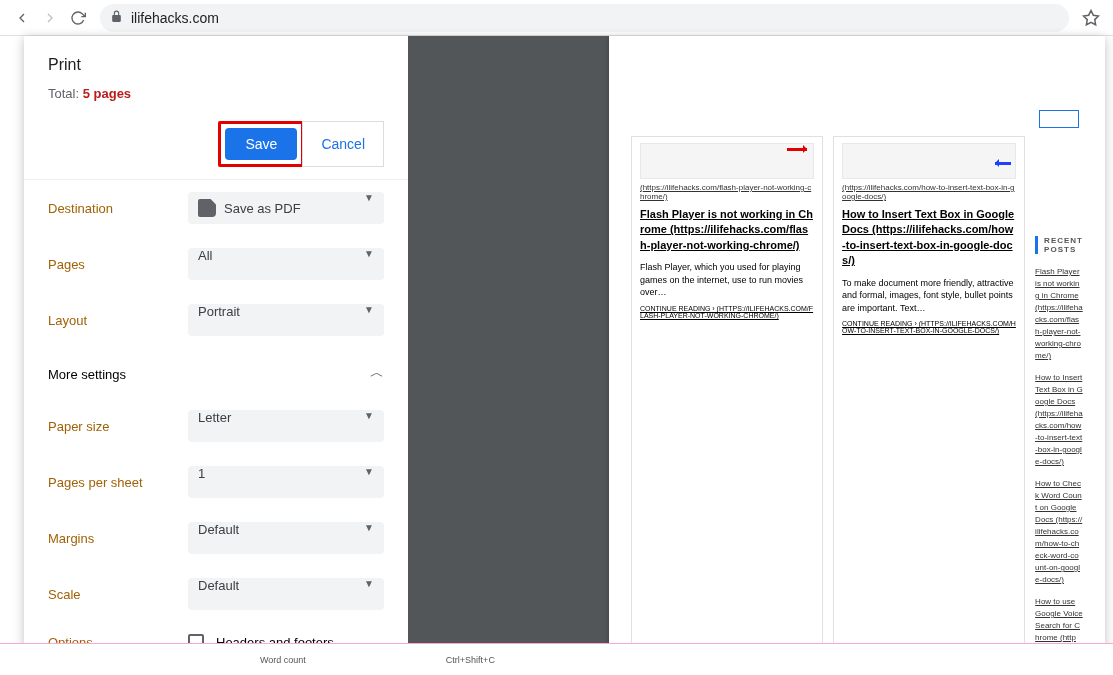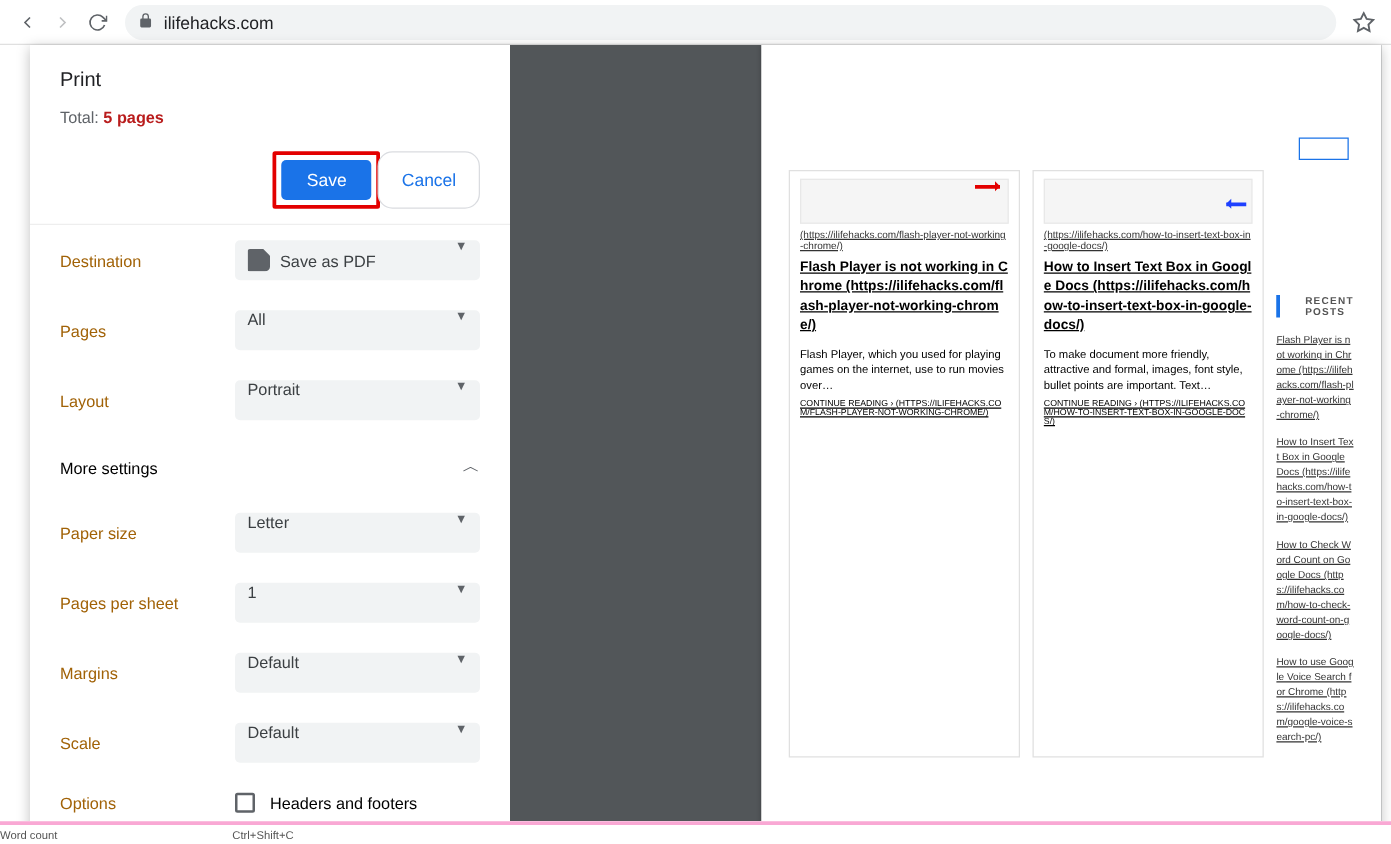--- a/index.html
+++ b/index.html
@@ -14,21 +14,21 @@
 
   
   .dialog { position:absolute; top:36px; left:24px; right:8px; bottom:8px; background:#fff; box-shadow:0 2px 10px rgba(0,0,0,0.25); display:flex; }
   .panel { width:384px; background:#fff; display:flex; flex-direction:column; }
   .panel-head { padding:20px 24px 12px; }
   .panel-title { font-size:16px; color:#202124; margin-bottom:12px; }
   .panel-sub { font-size:13px; color:#5f6368; }
   .panel-sub b { color:#b91c1c; }
   .panel-actions { display:flex; justify-content:flex-end; padding:8px 24px 12px; }
   .btn-primary { background:#1a73e8; color:#fff; border:none; padding:8px 20px; border-radius:4px; font-size:14px; font-weight:500; cursor:pointer; }
-  .btn-secondary { background:#fff; color:#1a73e8; border:1px solid #dadce0; padding:8px 18px; border-radius:12px; font-size:14px; cursor:pointer; }
+  .btn-secondary { background:#fff; color:#1a73e8; border:1px solid #dadce0; padding:8px 18px; border-radius:0; font-size:14px; cursor:pointer; }
   .highlight { border:3px solid #e30000; padding:4px; border-radius:2px; margin-right:-2px; }
 
   .settings { flex:1; overflow-y:auto; border-top:1px solid #eee; }
   .settings::-webkit-scrollbar{width:14px;} .settings::-webkit-scrollbar-thumb{background:#c1c1c1;border:3px solid #fff;border-radius:8px;}
   .row { display:flex; align-items:center; padding:12px 24px; font-size:13px; color:#202124; }
   .row-label { width:140px; color:#a16207; }
   .select { flex:1; background:#f1f3f4; border-radius:4px; height:32px; display:flex; padding:0 10px; justify-content:space-between; color:#3c4043; font-size:13px; cursor:pointer; }
   .select .arrow { color:#5f6368; font-size:10px; }
   .pdf-icon { width:18px; height:18px; background:#5f6368; border-radius:2px 2px 4px 2px; margin-right:8px; clip-path: polygon(0 0, 70% 0, 100% 30%, 100% 100%, 0 100%); }
   .more { display:flex; align-items:flex-end; justify-content:space-between; padding:16px 24px; font-size:13px; cursor:pointer; }
@@ -47,26 +47,26 @@
   .arrow-red { position:absolute; right:6px; top:4px; width:20px; height:3px; background:#e30000; }
   .arrow-red:after{content:'';position:absolute;right:-4px;top:-3px;border:4px solid transparent;border-left-color:#e30000;}
   .arrow-blue { position:absolute; right:4px; top:18px; width:16px; height:3px; background:#1e40ff; }
   .arrow-blue:after{content:'';position:absolute;left:-4px;top:-3px;border:4px solid transparent;border-right-color:#1e40ff;}
   .card-link { font-size:8px; text-decoration:underline; color:#333; word-break:break-all; display:block; margin-bottom:6px; }
   .card-title { font-size:11px; font-weight:700; text-decoration:underline; line-height:1.4; margin-bottom:8px; display:block; word-break:break-all;}
   .card-desc { font-size:9px; line-height:1.4; margin-bottom:6px; }
   .card-cont { font-size:7px; text-decoration:underline; word-break:break-all; display:block; }
 
   .sidebar-prev { width:120px; margin-left:10px; }
-  .recent-head { font-size:8px; font-weight:700; letter-spacing:1px; color:#555; border-left:3px solid #1a73e8; padding-left:20px; margin:100px 0 12px; }
+  .recent-head { font-size:8px; font-weight:700; letter-spacing:1px; color:#555; border-left:3px solid #1a73e8; padding-left:6px; margin:100px 0 12px; }
   .recent-item { font-size:8px; text-decoration:underline; line-height:1.5; margin-bottom:10px; word-break:break-all; display:block; color:#333;}
   .search-box { width:40px; height:18px; border:1.5px solid #1a73e8; position:absolute; right:26px; top:74px; }
 
   .page-inner{display:flex;}
-  .bottom-bar{position:absolute;bottom:0;left:0;right:0;height:18px;background:#fff;display:flex;align-items:center;font-size:9px;color:#555;border-top:3px solid #f9a8d4;}
+  .bottom-bar{position:absolute;bottom:0;left:0;right:0;height:32px;background:#fff;display:flex;align-items:center;font-size:9px;color:#555;padding-left:260px;border-top:1px solid #f9a8d4;}
 </style>
 </head>
 <body>
 
 <div class="toolbar">
   <div class="tb-btn">
       <svg width="16" height="16" viewBox="0 0 24 24" fill="none" stroke="currentColor" stroke-width="2">
         <polyline points="15 18 9 12 15 6"></polyline>
       </svg>
     </div>

